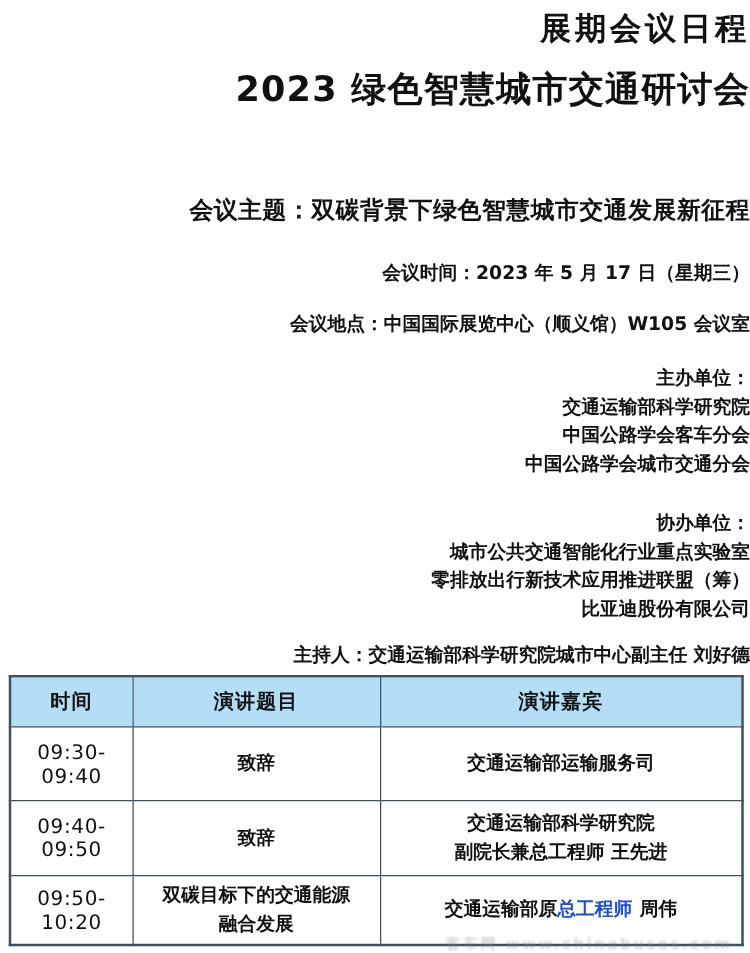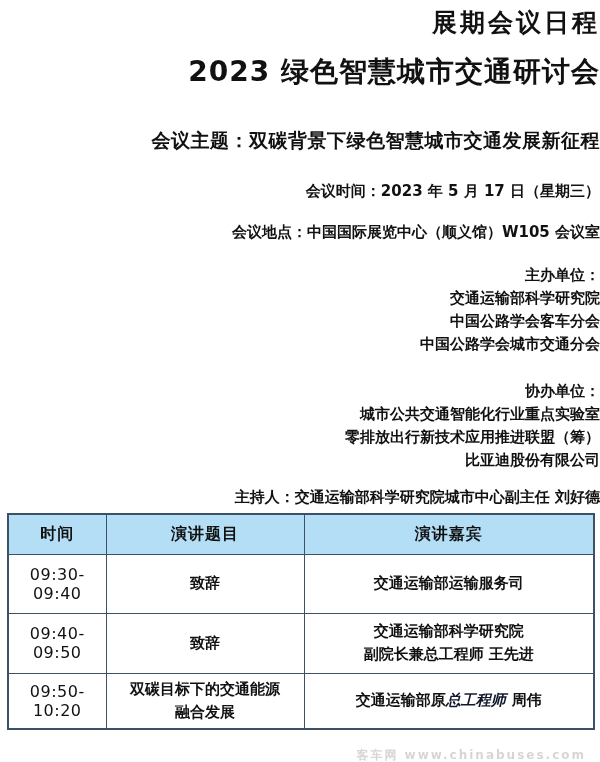--- a/index.html
+++ b/index.html
@@ -22,21 +22,21 @@
     letter-spacing: 3px;
   }
   .title2 {
     margin-top: 14px;
     font-size: 28px;
     font-weight: bold;
     letter-spacing: 1px;
     margin-left: 12px;
   }
   .subject {
-    margin-top: 37px;
+    margin-top: 64px;
     font-size: 19px;
     font-weight: bold;
     letter-spacing: 0.5px;
   }
   .meta-time { margin-top: 28px; font-size: 15px; font-weight: bold; padding-left: 44px; }
   .meta-loc  { margin-top: 22px; font-size: 15px; font-weight: bold; }
   .org-block { margin-top: 22px; font-size: 15px; font-weight: bold; line-height: 23px; }
   .org-block2 { margin-top: 24px; font-size: 15px; font-weight: bold; line-height: 23px; }
   .moderator { margin-top: 16px; font-size: 15px; font-weight: bold; }
   table.schedule {
@@ -61,21 +61,21 @@
     letter-spacing: 1px;
   }
   .col-time  { width: 98px; }
   .col-topic { width: 198px; }
   .col-guest { width: 290px; }
   tr.r1 td { height: 59px; }
   tr.r2 td { height: 60px; }
   tr.r3 td { height: 56px; }
   td.time-cell { font-size: 16px; font-weight: normal; letter-spacing: 0.5px; }
   td.cjk-cell { font-size: 15px; font-weight: bold; line-height: 23px; }
-  .faded-text { color: #0f172a; font-style: italic; }
+  .faded-text { color: #1d4ed8; }
   .guest-suffix { margin-left: 6px; }
   .watermark {
     position: absolute;
     right: 14px;
     bottom: -2px;
     font-size: 12px;
     font-weight: bold;
     color: #8a8a8a;
     opacity: 0.35;
     filter: blur(0.7px);

